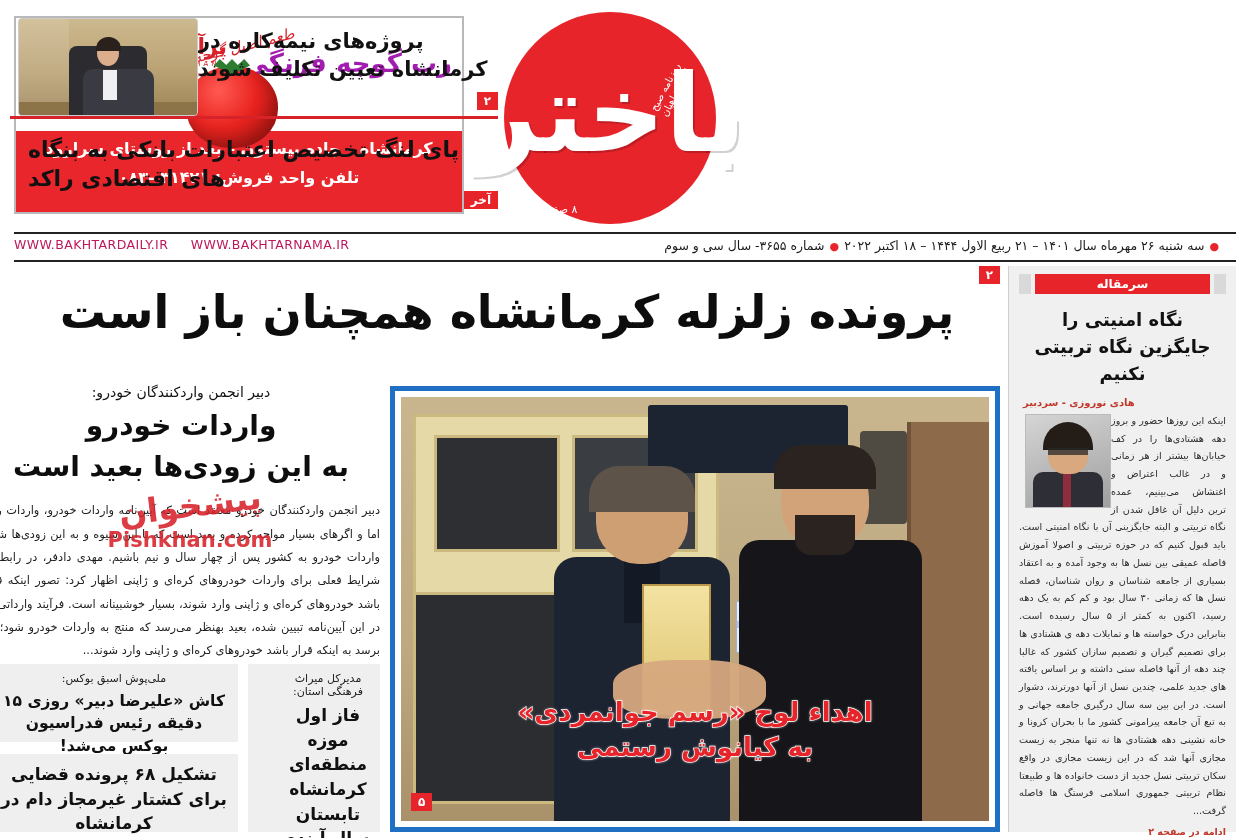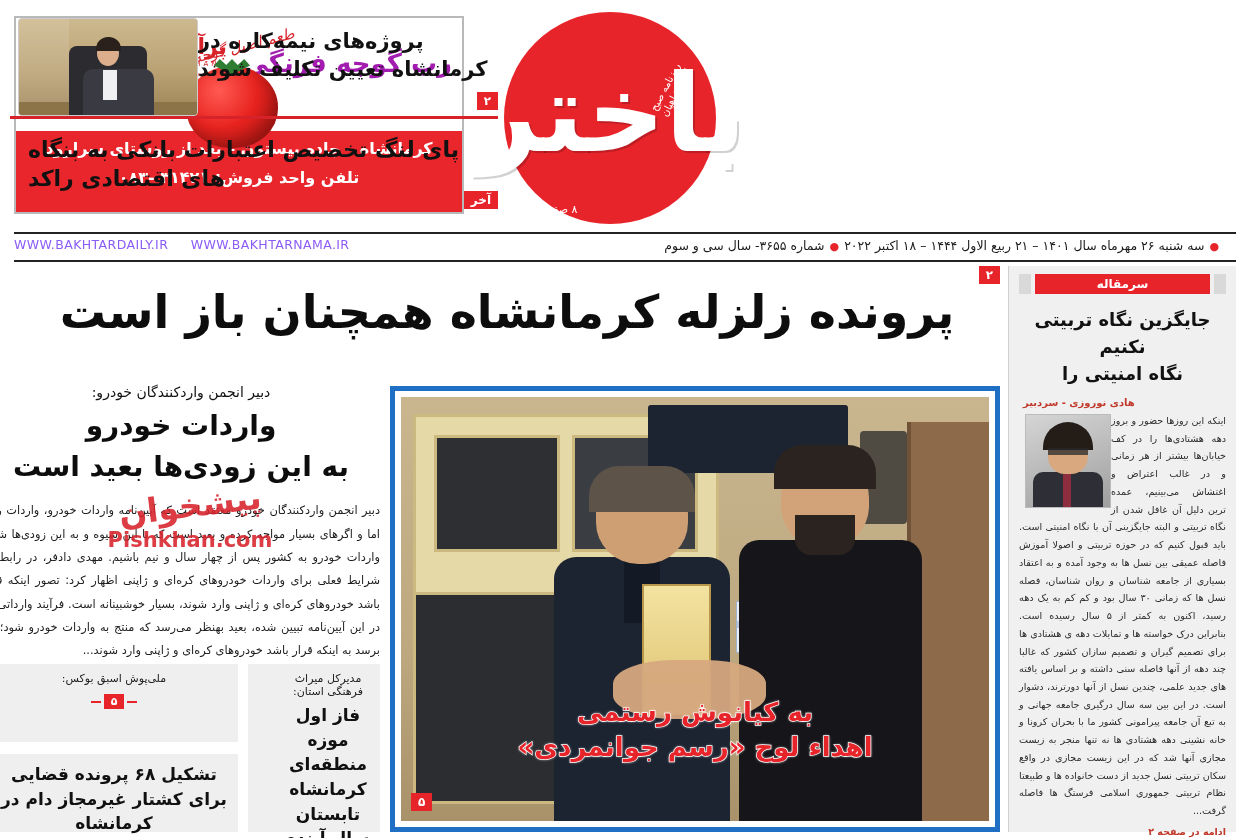--- a/index.html
+++ b/index.html
@@ -104,21 +104,21 @@
   .tp-desk{position:absolute;left:0;bottom:0;width:100%;height:14%;background:#8d7448;}
   .top-rule{height:3px;background:#d8222a;margin:2px 0 0;}
   .pg-badge{
     position:absolute;background:#e8242b;color:#fff;font-size:12px;font-weight:bold;
     padding:2px 7px;line-height:1.2;
   }
 
   
   .inforule-top{position:absolute;left:14px;top:232px;width:1222px;height:2px;background:#222;}
   .infobar{position:absolute;left:14px;top:236px;width:1222px;height:22px;}
-  .urls{position:absolute;left:0;top:1px;direction:ltr;font-size:12.5px;letter-spacing:.4px;color:#8b5cf6;}
+  .urls{position:absolute;left:0;top:1px;direction:ltr;font-size:12.5px;letter-spacing:.4px;color:#be185d;}
   .urls span{margin-right:18px;}
   .dateline{position:absolute;right:12px;top:2px;font-size:12.5px;color:#1b1b1b;white-space:nowrap;}
   .dot{color:#e8242b;font-size:11px;margin:0 5px;}
   .inforule-bot{position:absolute;left:14px;top:260px;width:1222px;height:2px;background:#222;}
 
   
   .content{position:absolute;left:14px;top:266px;width:1222px;height:566px;}
 
   
   .sidebar{
@@ -310,22 +310,22 @@
   </div>
   <div class="inforule-bot"></div>
 
   <div class="content">
 
     <div class="sidebar">
       <div class="sm-head">
         <div class="lbl">سرمقاله</div>
       </div>
       <div class="sm-title">
+        <div>نگاه امنیتی را</div>
         <div>جایگزین نگاه تربیتی نکنیم</div>
-        <div>نگاه امنیتی را</div>
       </div>
       <div class="sm-byline">هادی نوروزی - سردبیر</div>
       <div class="sm-body">
         <div class="sm-photo">
           <div class="sp-bg"></div>
             <div class="sp-suit"></div>
             <div class="sp-tie"></div>
           <div class="sp-face"></div>
             <div class="sp-hair"></div>
             <div class="sp-glass"></div>
@@ -358,22 +358,22 @@
           <div class="ph-manB">
             <div class="suit"></div>
               <div class="head"></div>
               <div class="beard"></div>
               <div class="hair"></div>
           </div>
           <div class="ph-plaque"></div>
           <div class="ph-hands"></div>
 
           <div class="cap-wrap">
+            <div class="cap-line">اهداء لوح «رسم جوانمردی»</div>
             <div class="cap-line">به کیانوش رستمی</div>
-            <div class="cap-line">اهداء لوح «رسم جوانمردی»</div>
           </div>
           <div class="pg-badge photo-badge">۵</div>
         </div>
       </div>
 
       <div class="col2">
         <div class="kicker">دبیر انجمن واردکنندگان خودرو:</div>
         <div class="c2-title">
           <div>واردات خودرو</div>
           <div>به این زودی‌ها بعید است</div>
@@ -391,20 +391,21 @@
       <div class="boxrow">
 
         <div class="nbox a">
           <div class="kick">مدیرکل میراث فرهنگی استان:</div>
           <div class="nt">فاز اول موزه منطقه‌ای کرمانشاه تابستان سال آینده افتتاح می‌شود</div>
 
         </div>
 
         <div class="nbox b">
           <div class="kick">ملی‌پوش اسبق بوکس:</div>
+          <div class="nt small">کاش «علیرضا دبیر» روزی ۱۵ دقیقه رئیس فدراسیون بوکس می‌شد!</div>
           <div class="nbox-badge-wrap">
             <span class="badge-dash"></span><span class="nbox-badge">۵</span><span class="badge-dash"></span>
           </div>
         </div>
 
         <div class="nbox c">
           <div class="nt">تشکیل ۶۸ پرونده قضایی برای کشتار غیرمجاز دام در کرمانشاه</div>
 
         </div>
 

